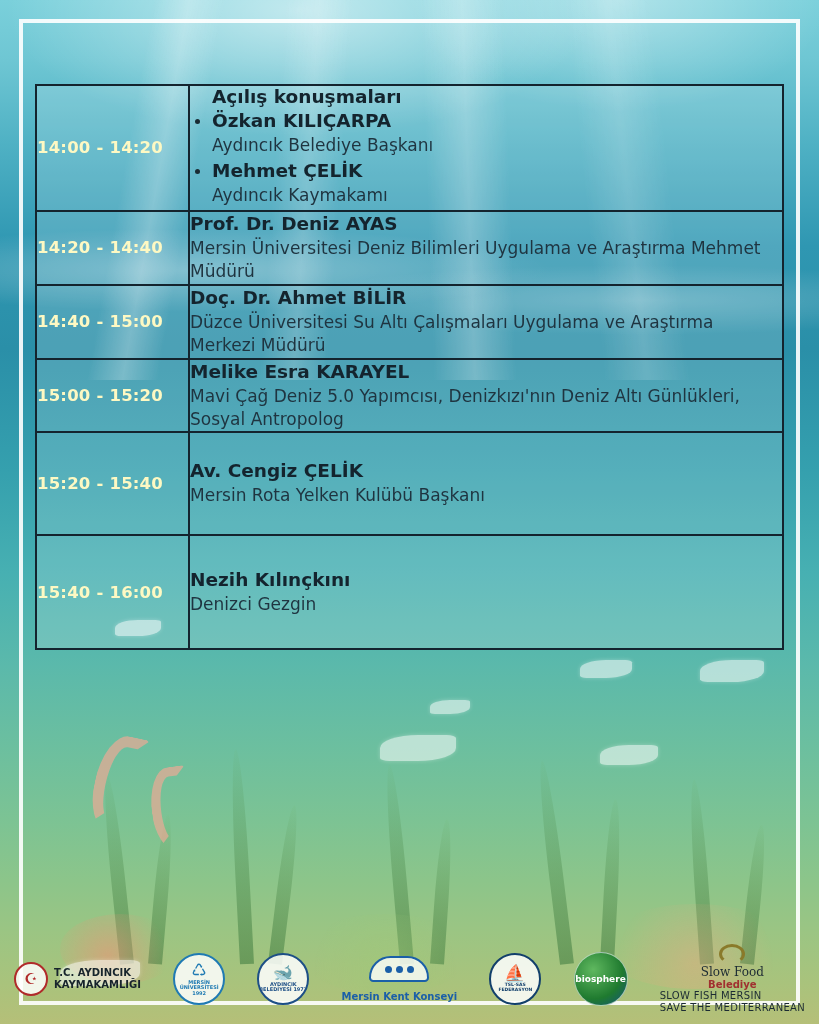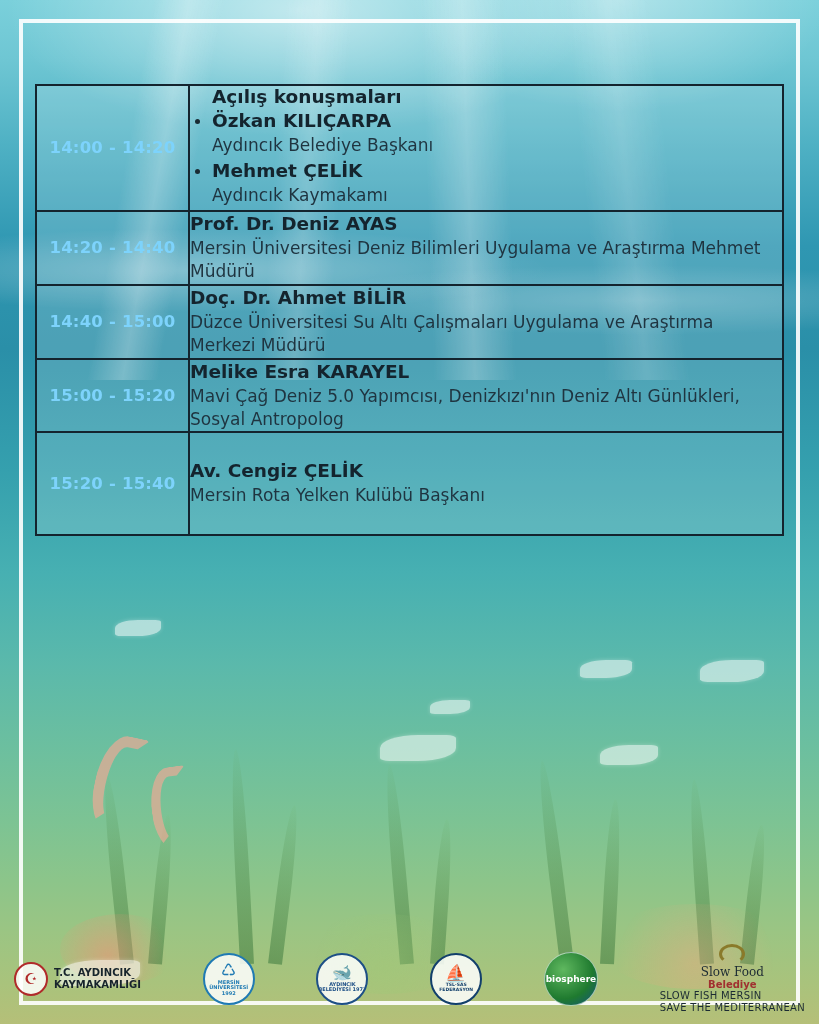--- a/index.html
+++ b/index.html
@@ -105,24 +105,23 @@
     border: 2px solid #14242e;
     border-collapse: collapse;
     background: rgba(255,255,255,0.16);
   }
   #schedule tr { border-bottom: 2px solid #14242e; }
   #schedule tr:last-child { border-bottom: none; }
   #schedule td { vertical-align: middle; padding: 0; }
   td.time-cell {
     width: 153px;
     border-right: 2px solid #14242e;
-    text-align: center;
     font-size: 16.5px;
     font-weight: bold;
-    color: #7dd3fc;
+    color: #fef9c3;
     letter-spacing: 0.2px;
     margin-left: 45px;
   }
   td.info-cell {
     padding: 14px 16px 14px 36px;
     color: #1a2b33;
   }
   .name {
     font-size: 18.5px;
     font-weight: bold;
@@ -288,20 +287,27 @@
         <div class="role">Mavi Çağ Deniz 5.0 Yapımcısı, Denizkızı'nın Deniz Altı Günlükleri, Sosyal Antropolog</div>
       </td>
     </tr>
     <tr>
       <td class="time-cell">15:20 - 15:40</td>
       <td class="info-cell" style="padding-top:26px;padding-bottom:26px">
         <div class="name">Av. Cengiz ÇELİK</div>
         <div class="role">Mersin Rota Yelken Kulübü Başkanı</div>
       </td>
     </tr>
+    <tr>
+      <td class="time-cell">15:40 - 16:00</td>
+      <td class="info-cell" style="padding-top:32px;padding-bottom:32px">
+        <div class="name">Nezih Kılınçkını</div>
+        <div class="role">Denizci Gezgin</div>
+      </td>
+    </tr>
   </tbody>
 </table>
 
 <div id="logos">
 
   <div class="logo">
     <div class="seal">☪</div>
     <div class="logo-txt">T.C. AYDINCIK
 KAYMAKAMLIĞI</div>
   </div>
@@ -313,20 +319,28 @@
     </div>
   </div>
 
   <div class="logo">
     <div class="circ-logo bel">
       <span style="font-size:16px;">🐋</span>
       <span style="font-size:5px;">AYDINCIK BELEDİYESİ 1972</span>
     </div>
   </div>
 
+  <div class="logo kent">
+    <div class="kent-mark">
+      <span class="kent-dot"></span>
+      <span class="kent-dot"></span>
+      <span class="kent-dot"></span>
+    </div>
+    <div class="kent-label">Mersin Kent Konseyi</div>
+  </div>
 
   <div class="logo">
     <div class="circ-logo fed">
       <span style="font-size:17px;">⛵</span>
       <span style="font-size:4.5px;">TSL-SAS FEDERASYON</span>
     </div>
   </div>
 
   <div class="logo">
     <div class="biosphere">

